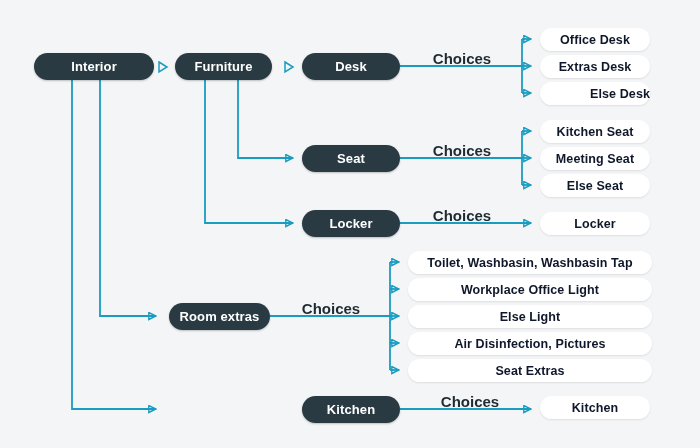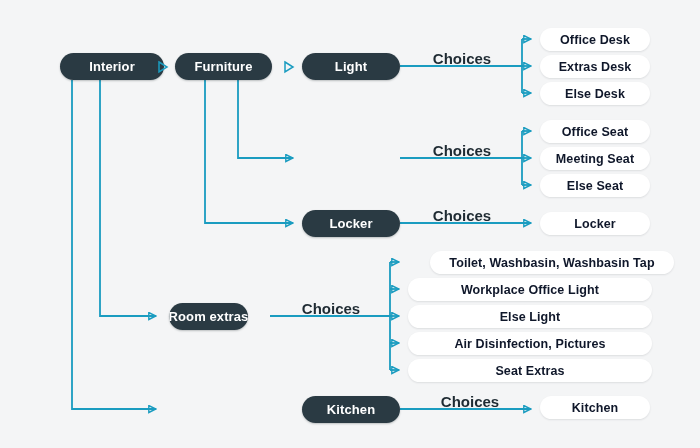--- a/index.html
+++ b/index.html
@@ -102,62 +102,65 @@
         <path d="M 390,262 L 390,370"></path>
         <path d="M 390,262 L 399,262" marker-end="url(#openArrow)"></path>
         <path d="M 390,289 L 399,289" marker-end="url(#openArrow)"></path>
         <path d="M 390,316 L 399,316" marker-end="url(#openArrow)"></path>
         <path d="M 390,343 L 399,343" marker-end="url(#openArrow)"></path>
         <path d="M 390,370 L 399,370" marker-end="url(#openArrow)"></path>
         <path d="M 400,409 L 531,409" marker-end="url(#openArrow)"></path>
       </g>
   </svg>
 
-  <div class="node dark" style="left: 60px; top: 53px; width: 104px; align-items: center;">
+  <div class="node dark" style="left: 34px; top: 53px; width: 120px; align-items: center;">
     <span>Interior</span>
   </div>
   <div class="node dark" style="left: 175px; top: 53px; width: 97px;">
     <span>Furniture</span>
   </div>
   <div class="node dark" style="left: 302px; top: 53px; width: 98px;">
-    <span>Light</span>
+    <span>Desk</span>
+  </div>
+  <div class="node dark" style="left: 302px; top: 145px; width: 98px;">
+    <span>Seat</span>
   </div>
   <div class="node dark" style="left: 302px; top: 210px; width: 98px;">
     <span>Locker</span>
   </div>
-  <div class="node dark" style="left: 169px; top: 303px; width: 79px;">
+  <div class="node dark" style="left: 169px; top: 303px; width: 101px;">
     <span>Room extras</span>
   </div>
   <div class="node dark" style="left: 302px; top: 396px; width: 98px;">
     <span>Kitchen</span>
   </div>
 
   <div id="leaf-layer">
       <div class="node light" style="left: 540px; top: 28px; width: 110px;">
         <span>Office Desk</span>
       </div>
       <div class="node light" style="left: 540px; top: 55px; width: 110px;">
         <span>Extras Desk</span>
       </div>
-      <div class="node light" style="left: 540px; top: 82px; width: 110px;">
+      <div class="node light" style="left: 540px; top: 82px; width: 110px; justify-content: flex-end;">
         <span>Else Desk</span>
       </div>
       <div class="node light" style="left: 540px; top: 120px; width: 110px;">
-        <span>Office Seat</span>
+        <span>Kitchen Seat</span>
       </div>
       <div class="node light" style="left: 540px; top: 147px; width: 110px;">
         <span>Meeting Seat</span>
       </div>
       <div class="node light" style="left: 540px; top: 174px; width: 110px;">
         <span>Else Seat</span>
       </div>
       <div class="node light" style="left: 540px; top: 212px; width: 110px;">
         <span>Locker</span>
       </div>
-      <div class="node light" style="left: 430px; top: 251px; width: 244px;">
+      <div class="node light" style="left: 408px; top: 251px; width: 244px;">
         <span>Toilet, Washbasin, Washbasin Tap</span>
       </div>
       <div class="node light" style="left: 408px; top: 278px; width: 244px;">
         <span>Workplace Office Light</span>
       </div>
       <div class="node light" style="left: 408px; top: 305px; width: 244px;">
         <span>Else Light</span>
       </div>
       <div class="node light" style="left: 408px; top: 332px; width: 244px;">
         <span>Air Disinfection, Pictures</span>

